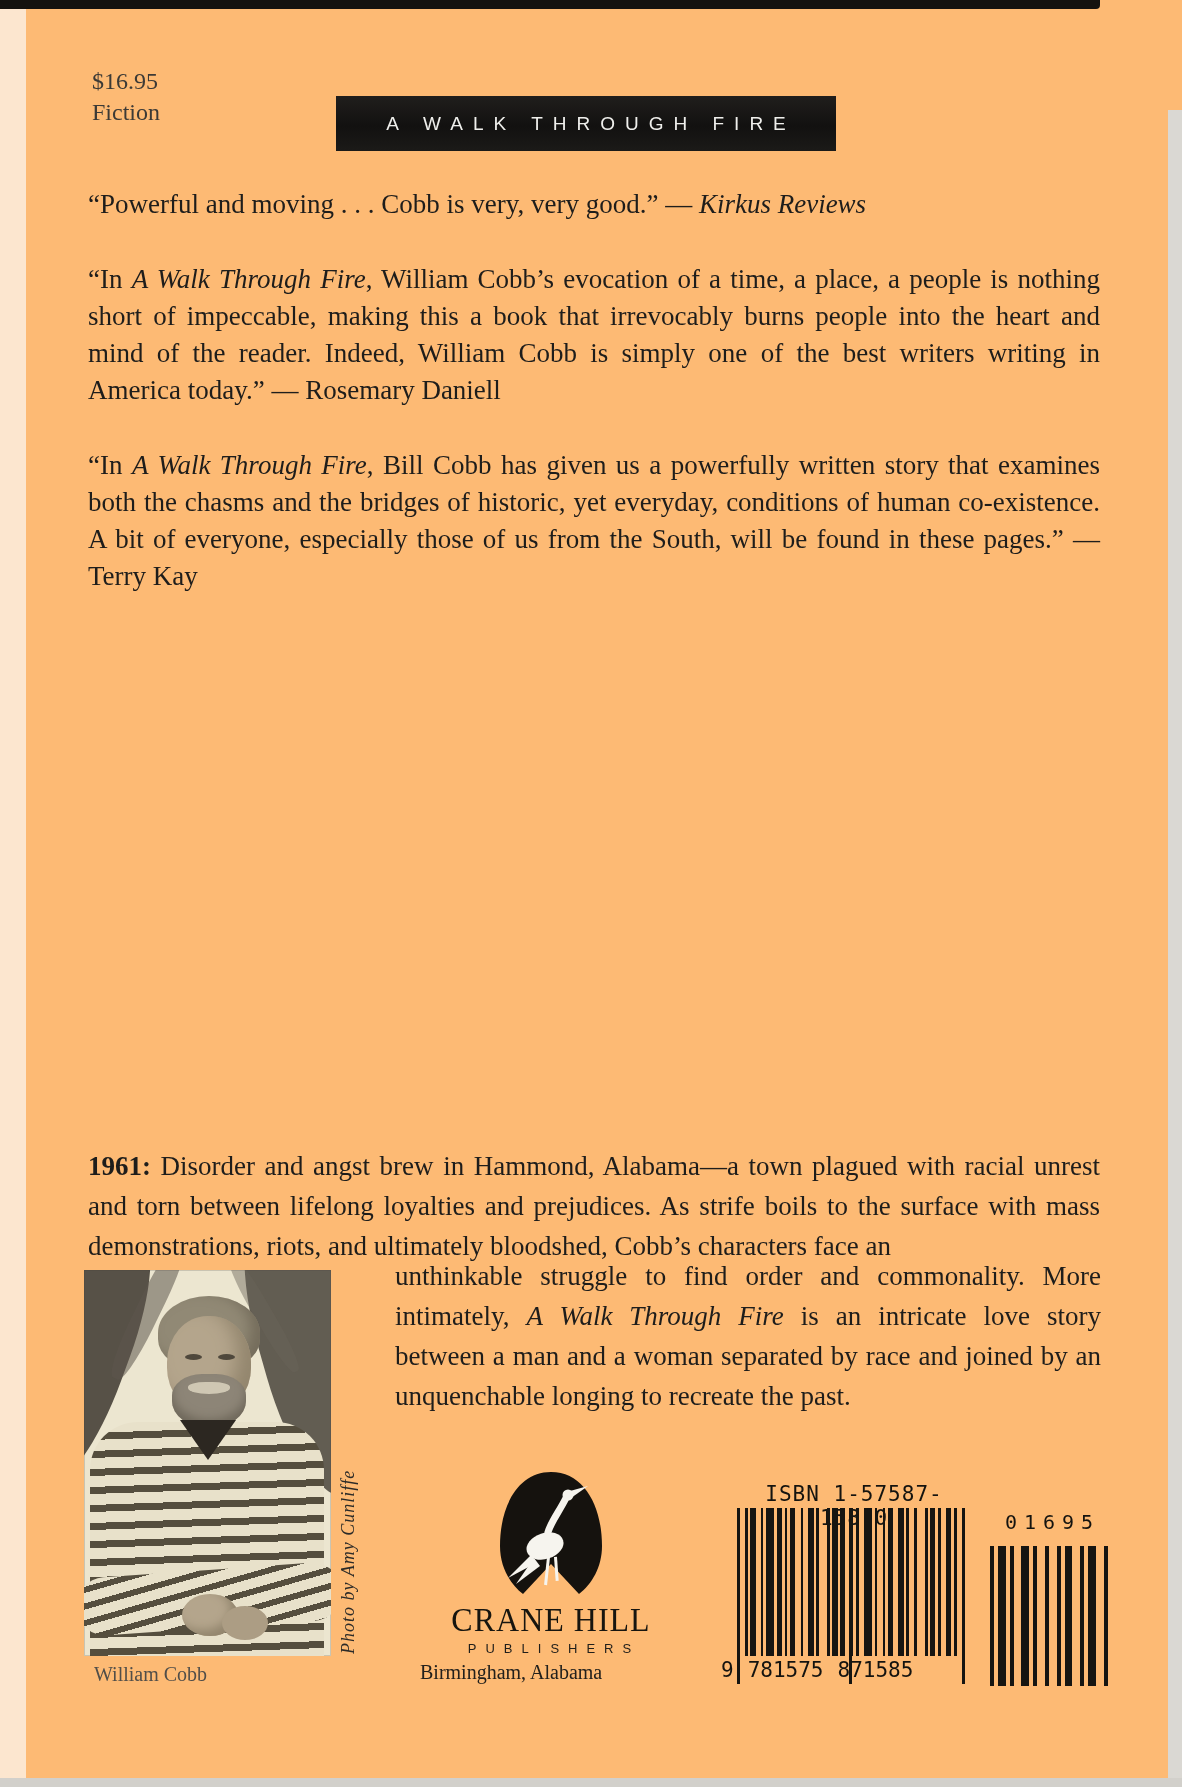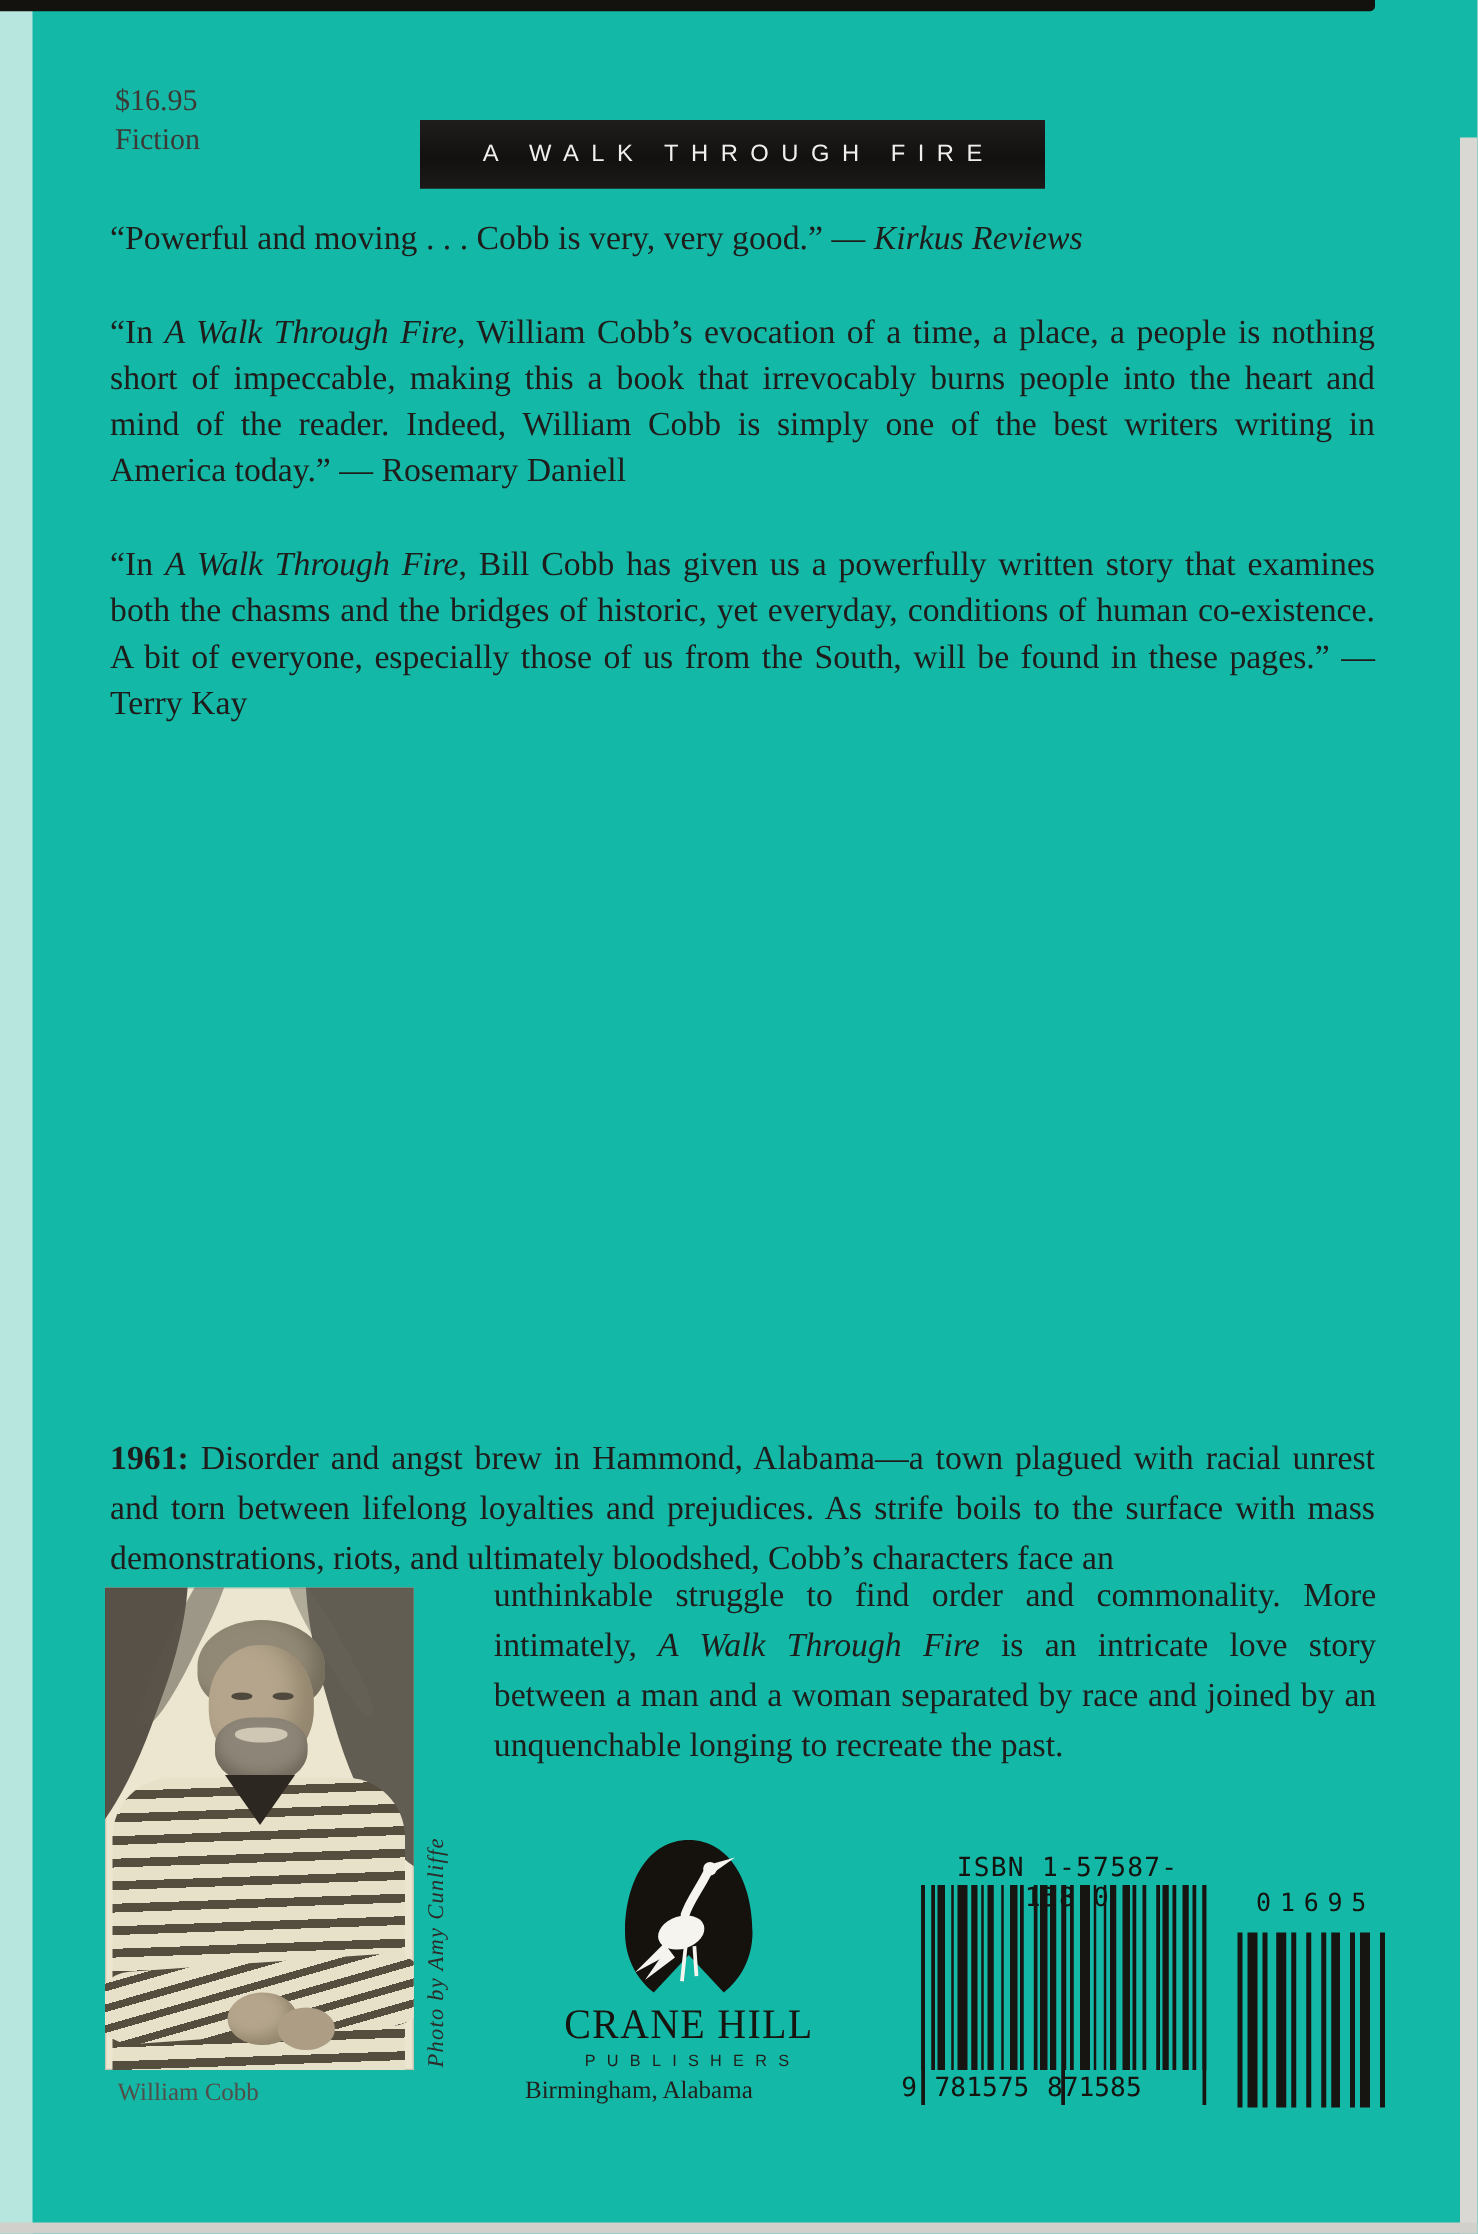--- a/index.html
+++ b/index.html
@@ -1,39 +1,39 @@
 <!DOCTYPE html>
 <html><head>
 <meta charset="utf-8">
 <style>
   html,body { margin:0; padding:0; background:#e8e6e2; }
   .page {
     position:relative; width:1182px; height:1787px; margin:0 auto;
-    background:#14b8a6; overflow:hidden;
+    background:#fdba74; overflow:hidden;
     font-family:"Liberation Serif", serif; color:#1e1d1b;
   }
   
   .edge-top    { position:absolute; left:0; top:0; width:1100px; height:9px; background:#14120f; border-radius:0 0 4px 0; }
   .edge-right  { position:absolute; right:0; top:110px; width:14px; height:1677px; background:#dad8d3; }
   .edge-bottom { position:absolute; left:0; bottom:0; width:100%; height:9px; background:#d2d0cb; }
   .edge-left   { position:absolute; left:0; top:0; width:26px; height:100%; background:#fbfaf7; opacity:.7; }
 
   .price-block { position:absolute; left:92px; top:66px; font-size:24px; line-height:31px; color:#3c3a36; }
 
   .banner {
     position:absolute; left:336px; top:96px; width:500px; height:55px;
     background:linear-gradient(180deg,#201e1c,#121110 55%,#1b1a18);
     display:flex; align-items:center; justify-content:center;
   }
   .banner span {
     color:#efefec; font-family:"Liberation Sans", sans-serif;
     font-size:19px; letter-spacing:10px; font-weight:400; padding-left:10px;
   }
 
-  .quotes { position:absolute; left:88px; top:172px; width:1012px; }
+  .quotes { position:absolute; left:88px; top:186px; width:1012px; }
   .quote  { margin:0 0 38px 0; font-size:27px; line-height:37px; text-align:justify; }
   .quote i, .syn i { font-style:italic; }
 
   .syn-intro {
     position:absolute; left:88px; top:1146px; width:1012px;
     font-size:27px; line-height:40px; text-align:justify;
   }
   .syn-intro b { font-weight:bold; }
 
   .syn-cont {

